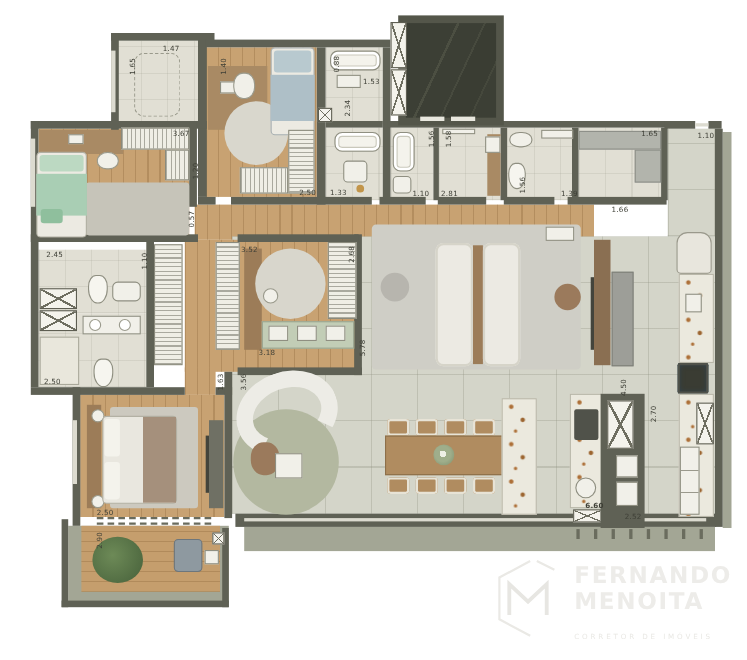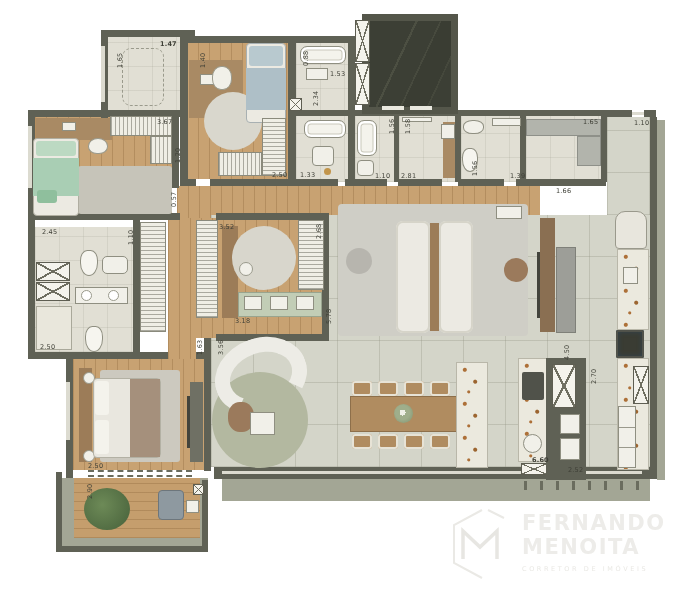--- a/index.html
+++ b/index.html
@@ -23,21 +23,21 @@
   .dash{border-top:2px dashed #696b5d}
   .dim{position:absolute;font-size:6.5px;line-height:1;color:#3e3f36;letter-spacing:.2px;white-space:nowrap;z-index:60}
   .dim.v{transform:rotate(-90deg);transform-origin:center}
   .toilet{background:#f6f5ef;border:1px solid #8f8f81;border-radius:40% 40% 50% 50%}
   .tub{background:#f4f3ec;border:1px solid #8f8f81;border-radius:7px;box-shadow:inset 0 0 0 2.5px #ffffff,inset 0 0 0 3.5px #c9c8bb}
   .sofa{background:#eceae3;border-radius:7px;box-shadow:inset 0 0 0 2px #d6d4c9}
   .woodb{background:#9c7c58}
   #dims,#furn{position:absolute;inset:0}
   #logo{position:absolute;left:438px;top:503px;width:228px;height:92px;z-index:40}
   .lname{font-size:21px;font-weight:bold;letter-spacing:1.5px;line-height:1.15;color:#edece9}
-  .ltag{font-size:6.5px;letter-spacing:2.6px;color:#e9e8e4;margin-top:6px}
+  .ltag{font-size:6.5px;letter-spacing:2.6px;color:#e9e8e4;margin-top:16px}
   .csofa{width:94px;height:76px;border-radius:50%;border:15px solid #edece6;border-bottom-color:transparent;transform:rotate(-20deg)}
   .tick{width:3px;height:9px;background:#6a6c5e}
 </style>
 </head>
 <body>
 
 <div id="plan">
 
   <i class="tile" style="left:104px;top:37px;width:84px;height:78px"></i>
   <i class="wood" style="left:35px;top:117px;width:137px;height:98px"></i>
@@ -254,21 +254,21 @@
     <i class="tick" style="left:556px;top:481px"></i>
     <i class="tick" style="left:572px;top:481px"></i>
     <i class="tick" style="left:588px;top:481px"></i>
     <i class="tick" style="left:604px;top:481px"></i>
     <i class="tick" style="left:620px;top:481px"></i>
     <i class="tick" style="left:636px;top:481px"></i>
   </div>
 
   <div id="dims">
       <span class="dim v" style="left: 113px; top: 57px;">1.65</span>
-      <span class="dim" style="left: 160px; top: 41px; font-weight: bold;">1.47</span>
+      <span class="dim" style="left: 148px; top: 41px;">1.47</span>
       <span class="dim v" style="left: 196px; top: 57px;">1.40</span>
       <span class="dim v" style="left: 299px; top: 55px;">0.88</span>
       <span class="dim" style="left: 330px; top: 71px;">1.53</span>
       <span class="dim v" style="left: 309px; top: 95px;">2.34</span>
       <span class="dim v" style="left: 385px; top: 123px;">1.56</span>
       <span class="dim v" style="left: 401px; top: 123px;">1.58</span>
       <span class="dim" style="left: 583px; top: 119px;">1.65</span>
       <span class="dim" style="left: 634px; top: 120px;">1.10</span>
       <span class="dim" style="left: 157px; top: 119px;">3.67</span>
       <span class="dim v" style="left: 171px; top: 152px;">1.20</span>

